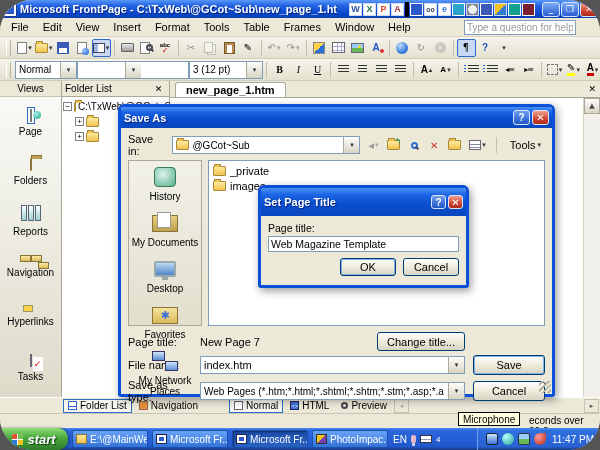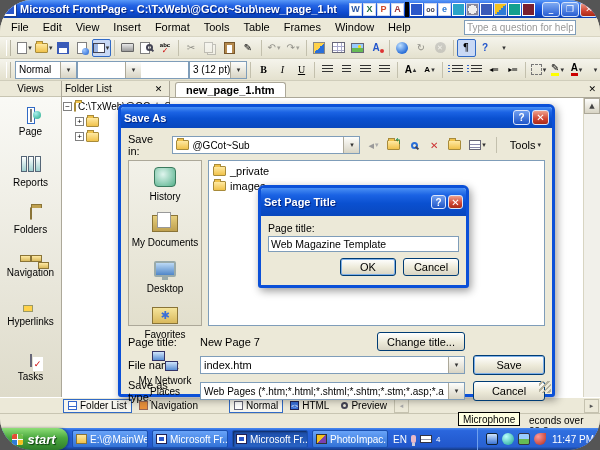--- a/index.html
+++ b/index.html
@@ -362,21 +362,21 @@
     <span class="combo" style="width:62px;">
       <span class="cval">Normal</span>
       <span class="cbtn glyph">▾</span>
     </span>
     <span style="width:4px;"></span>
     <span class="combo" style="width:112px;flex-direction:column;">
       <span class="cval">Times New Roman</span>
       <span class="cbtn glyph">▾</span>
     </span>
     <span style="width:4px;"></span>
-    <span class="combo" style="width:58px;">
+    <span class="combo" style="width:74px;">
       <span class="cval">3 (12 pt)</span>
       <span class="cbtn glyph">▾</span>
     </span>
     <span class="tsep"></span>
     <span class="tbtn" style="font-weight:bold;font-family:'Liberation Serif',serif;">B</span>
     <span class="tbtn" style="font-style:italic;font-family:'Liberation Serif',serif;">I</span>
     <span class="tbtn" style="text-decoration:underline;font-family:'Liberation Serif',serif;">U</span>
     <span class="tsep"></span>
     <span class="tbtn">
         <span class="ic-lines"></span>
@@ -418,34 +418,34 @@
     <span class="tbtn">
         <span class="caret glyph">▾</span>
       </span>
   </div>
 
   <div class="views">
     <div class="views-hdr">Views</div>
     <div class="view-item">
       <span class="vwrap sel"><span class="v-page"></span></span>
       <span>Page</span>
+    </div>
+    <div class="view-item">
+      <span class="vwrap"><span class="v-folder"></span></span>
+      <span>Folders</span>
     </div>
     <div class="view-item">
       <span class="vwrap">
           <span class="v-reports">
             <i></i>
             <i></i>
             <i></i>
           </span>
         </span>
       <span>Reports</span>
-    </div>
-    <div class="view-item">
-      <span class="vwrap"><span class="v-folder"></span></span>
-      <span>Folders</span>
     </div>
     <div class="view-item">
       <span class="vwrap"><span class="v-nav"><i></i><i></i><i></i></span></span>
       <span>Navigation</span>
     </div>
     <div class="view-item">
       <span class="vwrap"><span class="v-hyper"></span></span>
       <span>Hyperlinks</span>
     </div>
     <div class="view-item">

